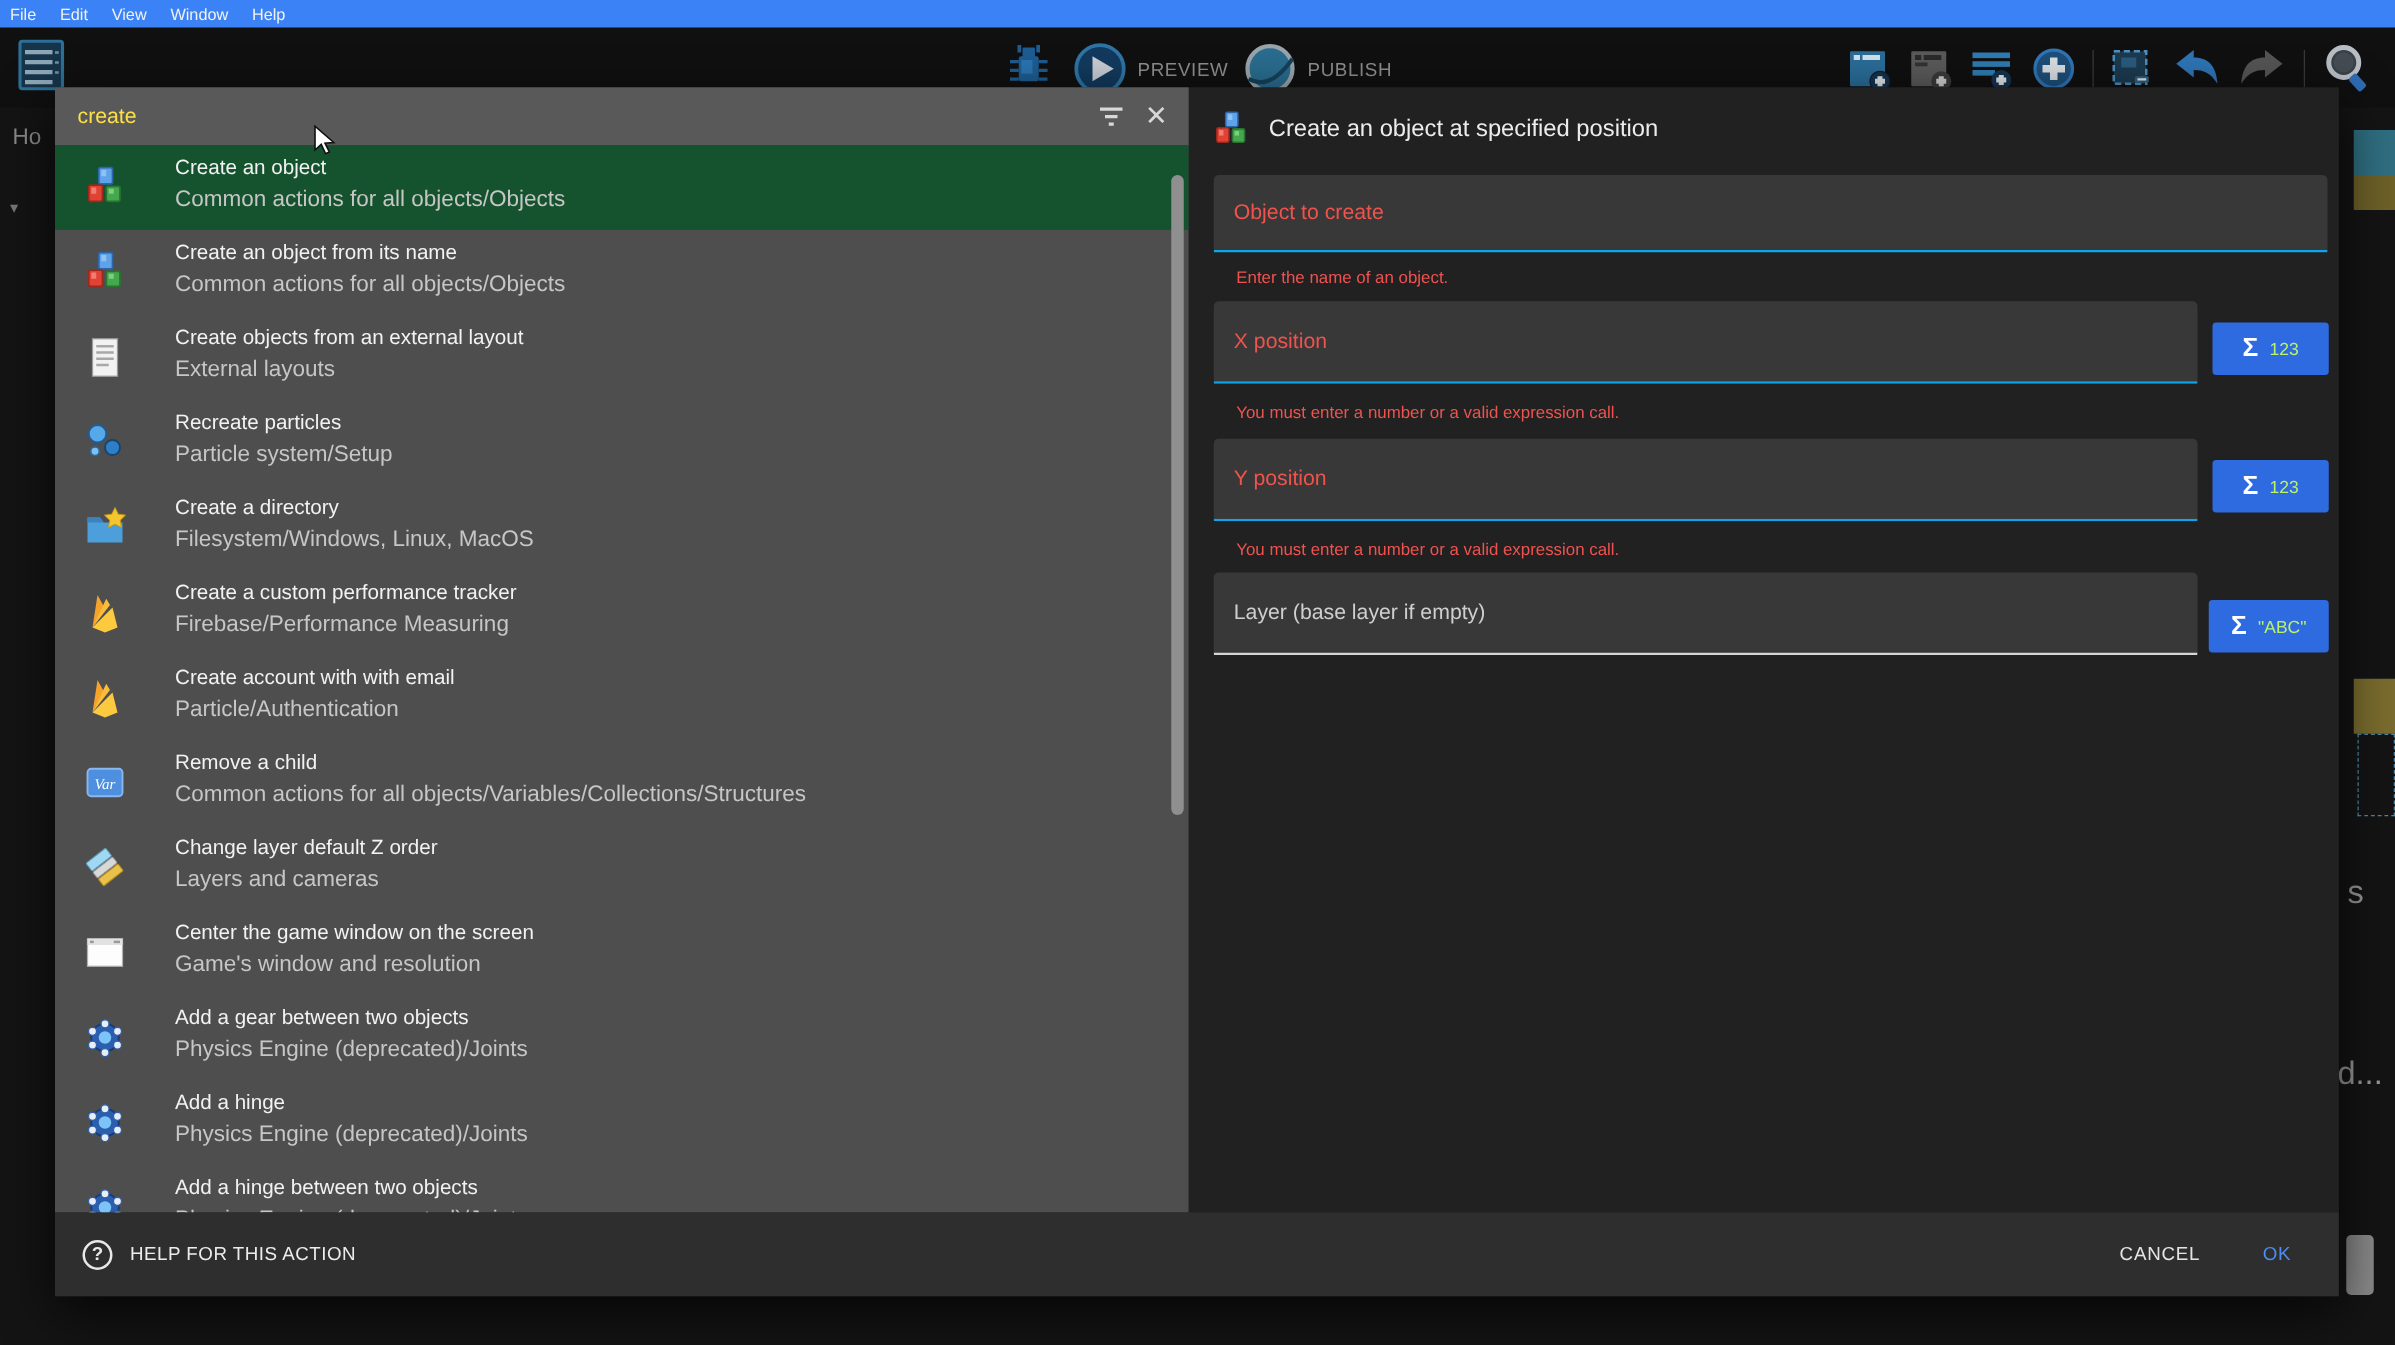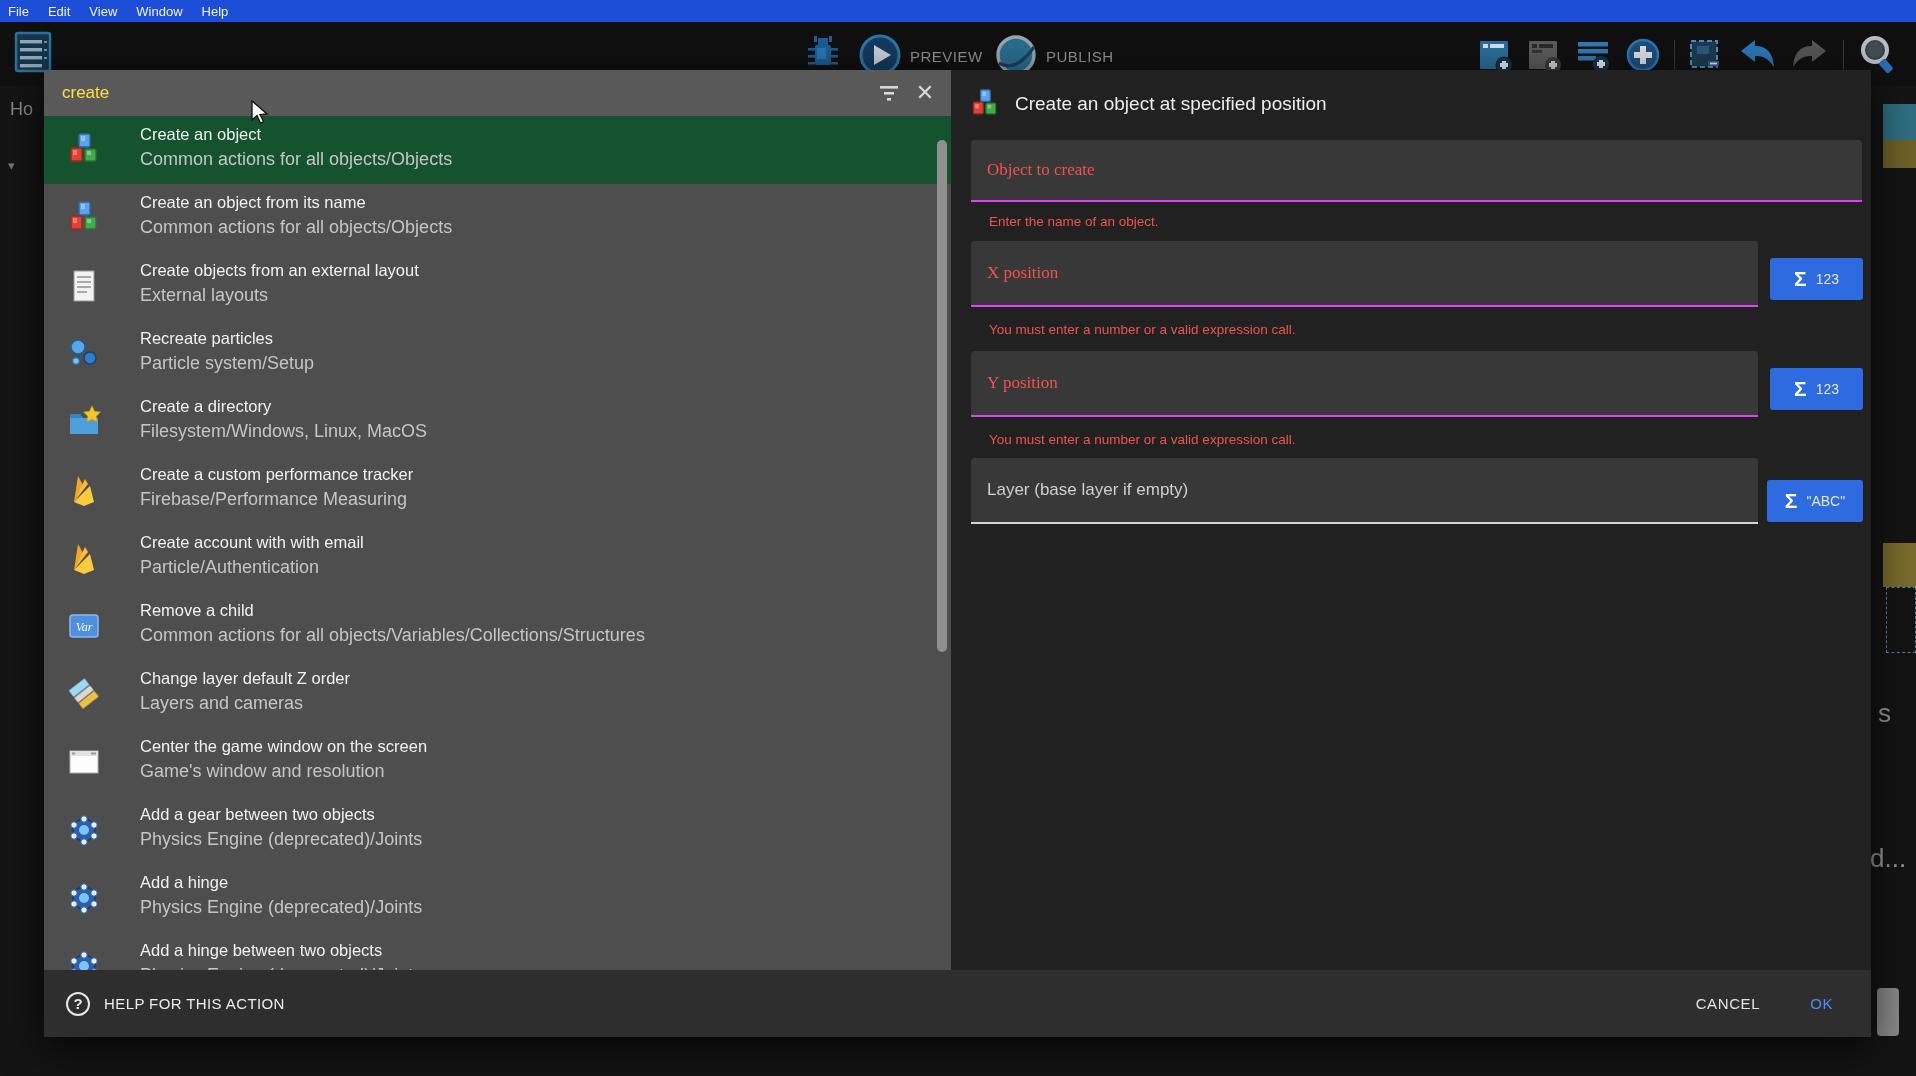--- a/index.html
+++ b/index.html
@@ -1,21 +1,21 @@
 <!DOCTYPE html>
 <html><head>
 <meta charset="utf-8">
 <style>
   * { margin:0; padding:0; box-sizing:border-box; }
   html,body { width:1916px; height:1076px; overflow:hidden; background:#141414;
     font-family:"Liberation Sans", sans-serif; }
 
   
   .menubar { position:absolute; left:0; top:0; width:1916px; height:22px;
-    background:#1d4ed8; display:flex; align-items:center; padding-left:8px; z-index:2; }
+    background:#3b82f6; display:flex; align-items:center; padding-left:8px; z-index:2; }
   .menubar .mitem { color:#f2f2f2; font-size:13px; margin-right:19px; cursor:default; }
 
   
   .toolbar { position:absolute; left:0; top:22px; width:1916px; height:64px; background:#101010; }
   .tb-ico { position:absolute; top:9px; width:40px; height:44px; }
   .tb-label { position:absolute; top:26px; color:#8f8f8f; font-size:15px; letter-spacing:.5px; }
   .right-cluster { position:absolute; left:1478px; top:11px; display:flex; align-items:center; gap:13px; }
   .right-cluster .sep { width:1px; height:30px; background:#3a3a3a; }
 
   
@@ -45,29 +45,29 @@
   .row .rsub { position:absolute; left:96px; top:33px; color:#c6c6c6; font-size:18px; }
   .scroll-thumb { position:absolute; left:893px; top:70px; width:10px; height:512px;
     background:#8f8f8f; border-radius:5px; }
 
   
   .right-panel { position:absolute; left:907px; top:0; width:920px; height:900px; background:#212121; }
   .panel-header { position:absolute; left:18px; top:18px; display:flex; align-items:center; gap:14px; }
   .panel-title { color:#ececec; font-size:19px; }
   .field { position:absolute; left:20px; background:#383838; border-radius:4px 4px 0 0; }
   .field .flabel { position:absolute; left:16px; top:50%; transform:translateY(-50%); font-size:17px; }
-  .field.error { border-bottom:2px solid #d946ef;font-family:Liberation Serif, serif; }
+  .field.error { border-bottom:2px solid #0ea5e9; }
   .field.normal { border-bottom:2px solid #d6d6d6; }
   .flabel.red { color:#f0524c; }
   .flabel.gray { color:#cfcfcf; }
   .helper { position:absolute; color:#ef5350; font-size:13.5px; }
   .expr-btn { position:absolute; background:#2e6be0; border-radius:3px; width:93px; height:42px;
     display:flex; align-items:center; justify-content:center; gap:9px; cursor:pointer; }
   .expr-btn .sigma { color:#fff; font-size:21px; font-weight:bold; }
-  .expr-btn .btxt { color:#e5e5e5; font-size:14px; }
+  .expr-btn .btxt { color:#bef264; font-size:14px; }
 
   
   .dlg-footer { position:absolute; left:0; top:900px; width:1827px; height:67px; background:#2e2e2e;
     display:flex; align-items:center; }
   .help-group { display:flex; align-items:center; gap:14px; margin-left:22px; cursor:pointer; }
   .help-circle { width:24px; height:24px; border:2px solid #e8e8e8; border-radius:50%;
     color:#e8e8e8; font-size:15px; font-weight:bold; display:flex; align-items:center; justify-content:center; }
   .help-label { color:#ececec; font-size:15px; letter-spacing:.4px; }
   .footer-spacer { flex:1; }
   .btn-cancel { color:#e4e4e4; font-size:15px; letter-spacing:.6px; margin-right:50px; cursor:pointer; }

